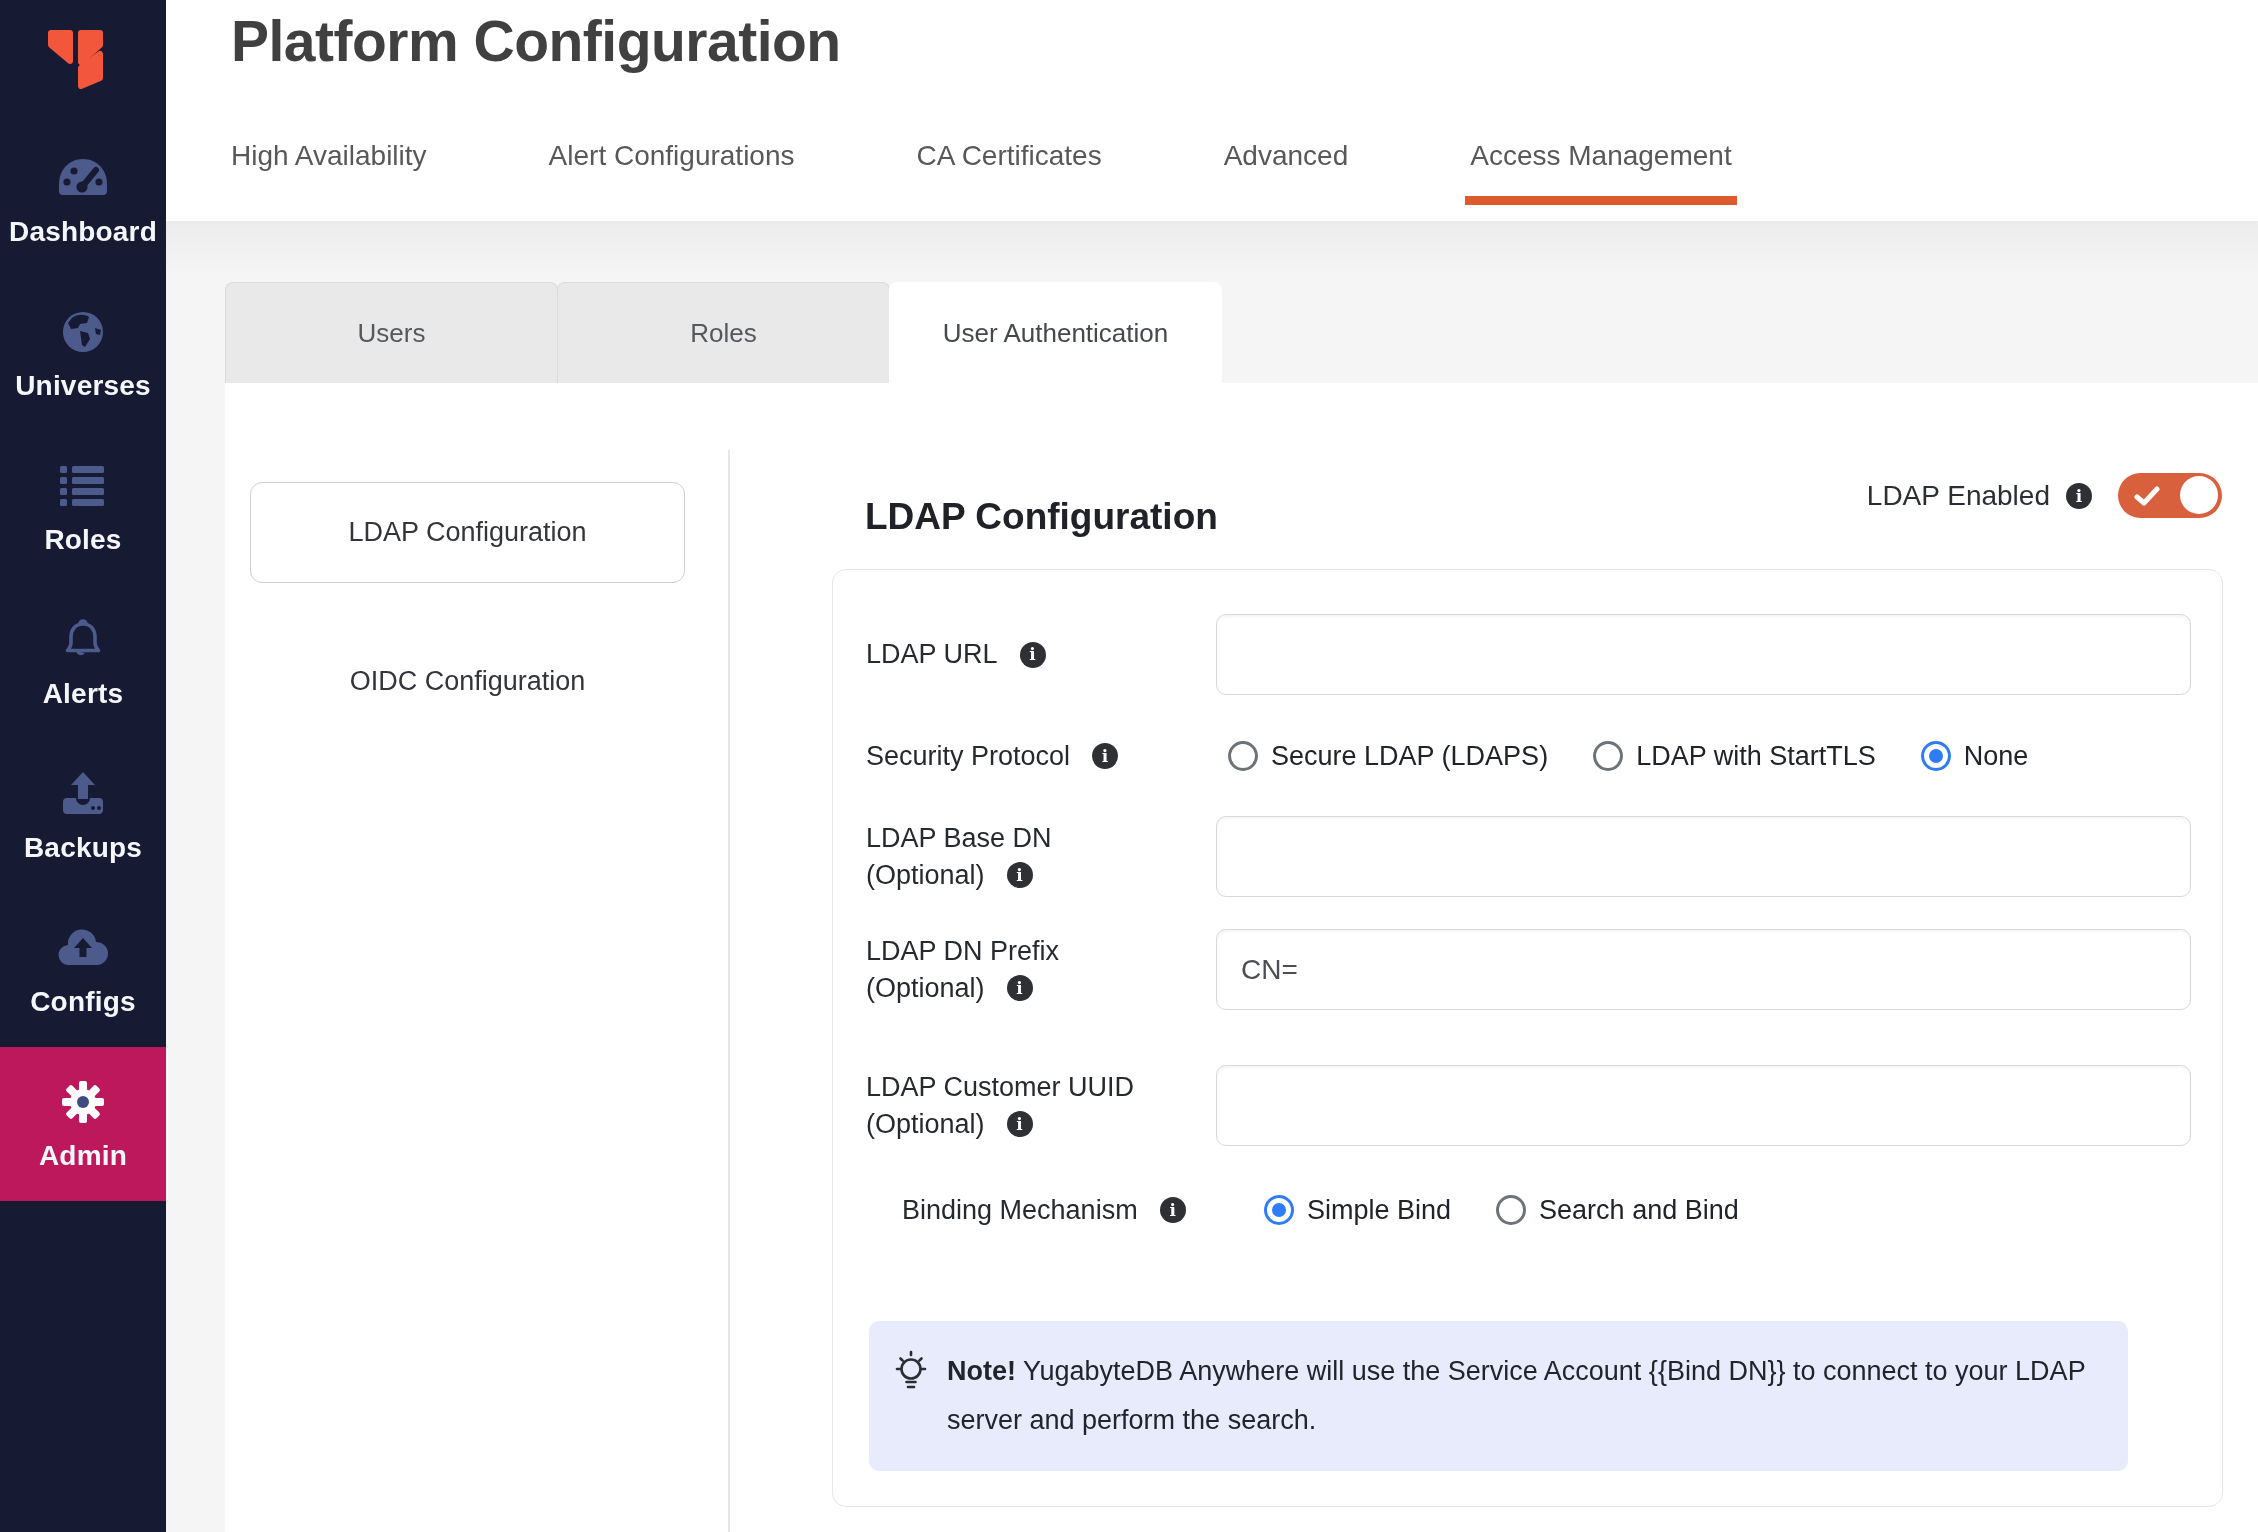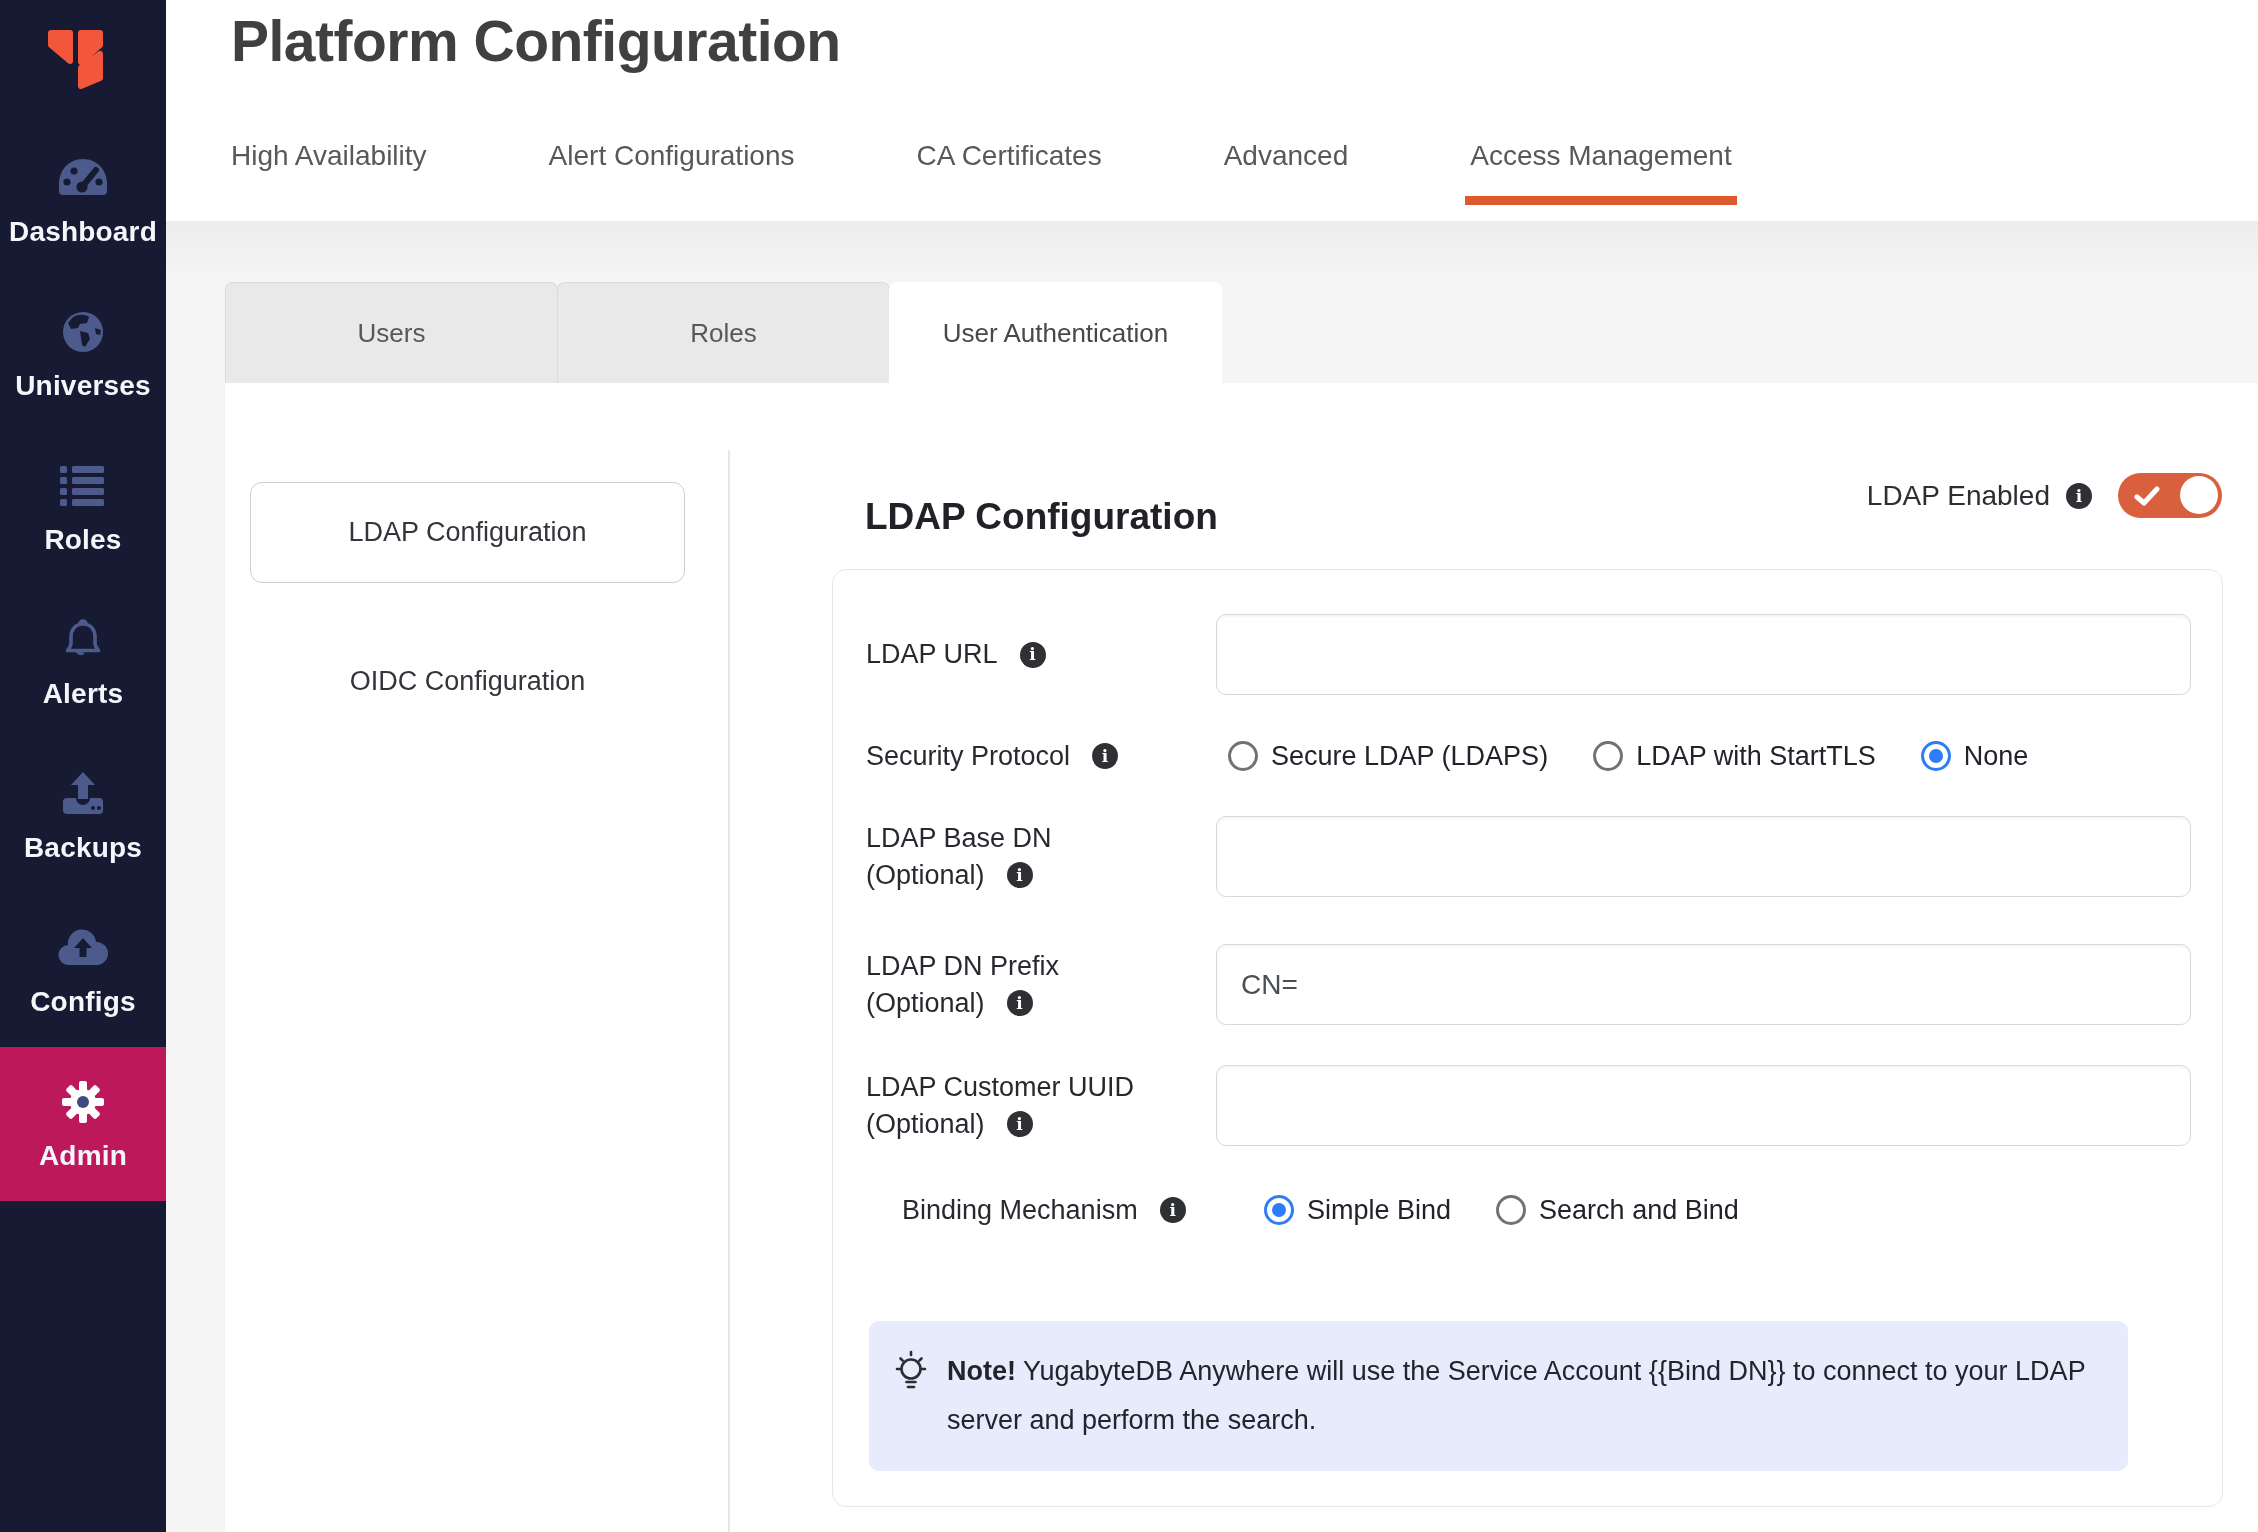--- a/index.html
+++ b/index.html
@@ -64,21 +64,21 @@
   .radio-opt{display:flex;align-items:center;gap:13px;cursor:pointer;}
   .radio{width:30px;height:30px;box-sizing:border-box;border:3px solid #6e7379;border-radius:50%;
          display:flex;align-items:center;justify-content:center;flex:0 0 auto;}
   .radio-opt.checked .radio{border-color:#2E7CF6;}
   .radio-opt.checked .radio::after{content:"";width:14px;height:14px;border-radius:50%;background:#2E7CF6;}
   .radio-label{font-size:27px;color:#202329;}
 
   .row-url{top:44px;height:81px;}
   .row-proto{top:166px;height:40px;}
   .row-basedn{top:246px;height:81px;}
-  .row-prefix{top:371px;height:87px;}
+  .row-prefix{top:356px;height:87px;}
   .row-uuid{top:495px;height:81px;}
   .row-bind{top:620px;height:40px;margin-left:36px;}
   .radios-pad{padding-left:12px;box-sizing:border-box;}
 
   .note{position:absolute;left:36px;top:751px;width:1259px;box-sizing:border-box;background:#E7EBFB;border-radius:10px;
         padding:26px 30px 26px 20px;display:flex;gap:14px;align-items:flex-start;}
   .note-text{font-size:27px;line-height:49px;color:#21242B;max-width:1150px;}
   .note-text b{font-weight:700;}
   .bulb{flex:0 0 auto;margin-top:2px;}
 </style>

